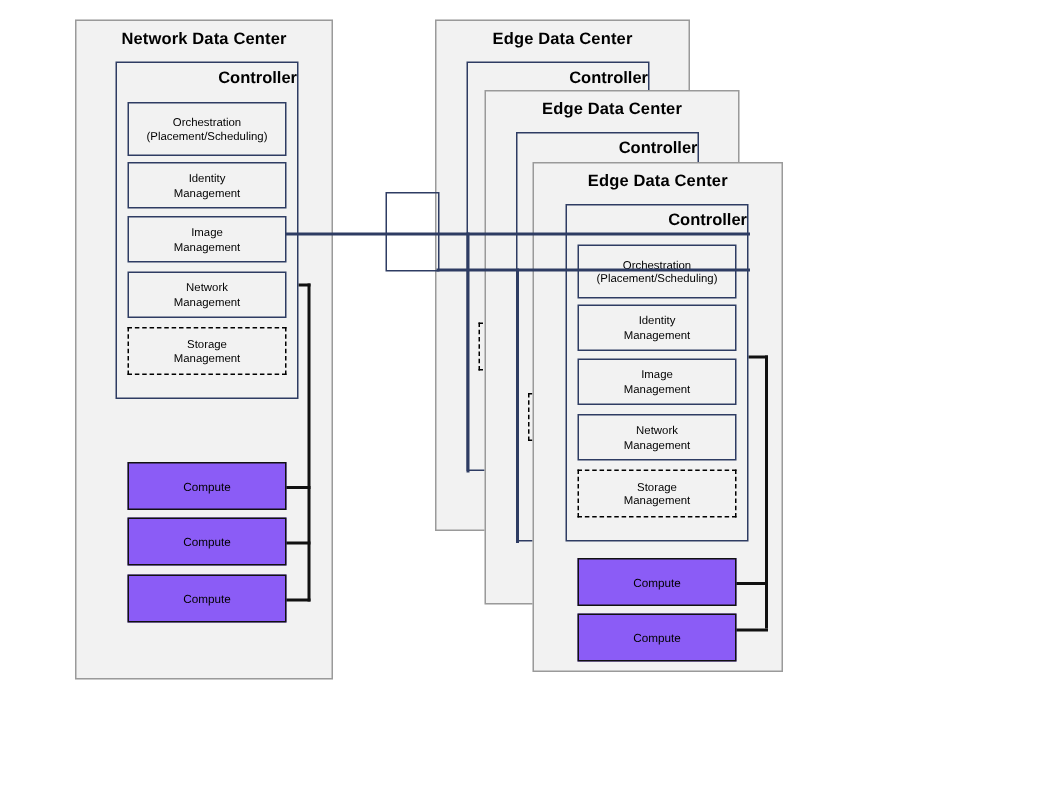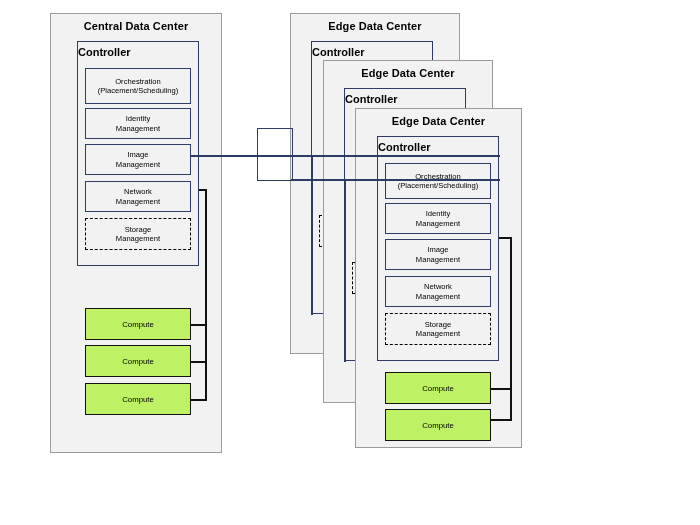--- a/index.html
+++ b/index.html
@@ -33,21 +33,21 @@
   .controller{
     position:absolute;
     background:#f2f2f2;
     border:1.6px solid #2e3c63;
     box-sizing:border-box;
   }
   .controller-title{
     position:absolute;
     left:0;right:0;
     top:4px;
-    text-align:left;
+    text-align:right;
     font-size:11px;
     font-weight:bold;
     color:#000;
   }
 
   
   .module{
     position:absolute;
     background:#f2f2f2;
     border:1.4px solid #2e3c63;
@@ -62,21 +62,21 @@
     padding:0 20px;
   }
   .module.dashed{
     border:1.6px dashed #000000;
   }
   .module .l2{display:block;}
 
   
   .compute{
     position:absolute;
-    background:#bef264;
+    background:#8b5cf6;
     border:1.8px solid #111111;
     box-sizing:border-box;
     display:flex;
     align-items:center;
     justify-content:center;
     font-size:7.8px;
     color:#000;
   }
 
   
@@ -148,21 +148,21 @@
   </div>
 
   <div class="compute" style="left:385px;top:372px;width:106px;height:32px;">
     <span>Compute</span>
   </div>
   <div class="compute" style="left:385px;top:409px;width:106px;height:32px;">
     <span>Compute</span>
   </div>
 
   <div class="dc-panel" style="left:50px;top:13px;width:172px;height:440px;">
-    <div class="dc-title" style="top:6px;">Central Data Center</div>
+    <div class="dc-title" style="top:6px;">Network Data Center</div>
   </div>
 
   <div class="bus-v" style="left:205px;top:189px;height:212px;"></div>
   <div class="bus-h" style="left:186px;top:189px;width:21px;"></div>
   <div class="bus-h" style="left:186px;top:324px;width:21px;"></div>
   <div class="bus-h" style="left:186px;top:361px;width:21px;"></div>
   <div class="bus-h" style="left:186px;top:399px;width:21px;"></div>
 
   <div class="controller" style="left:77px;top:41px;width:122px;height:225px;">
     <div class="controller-title">Controller</div>

